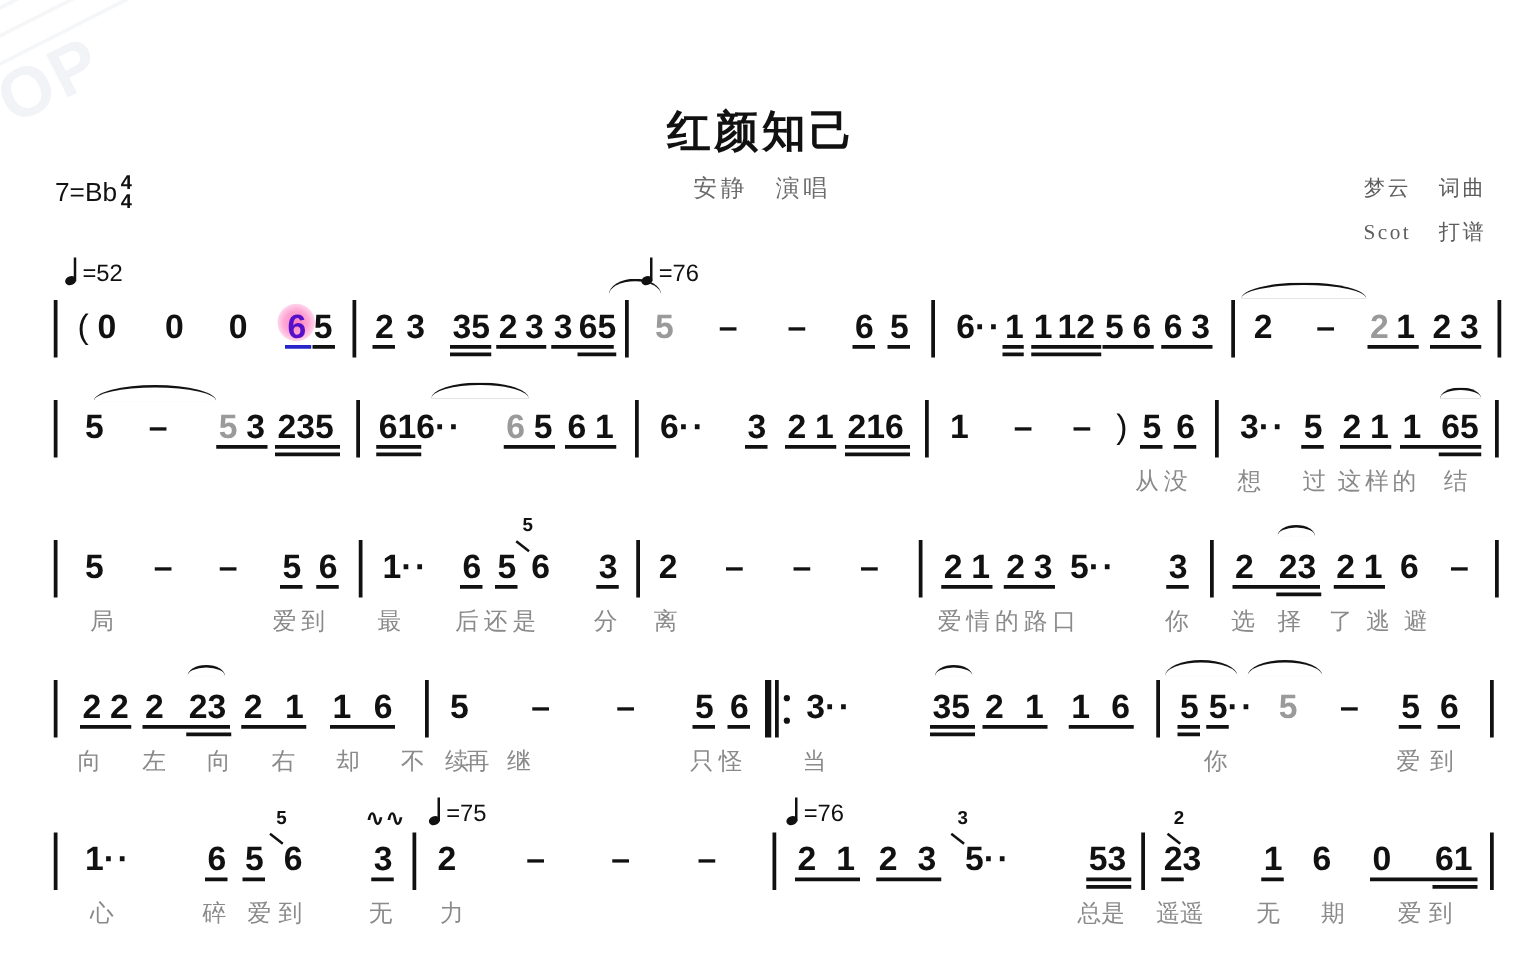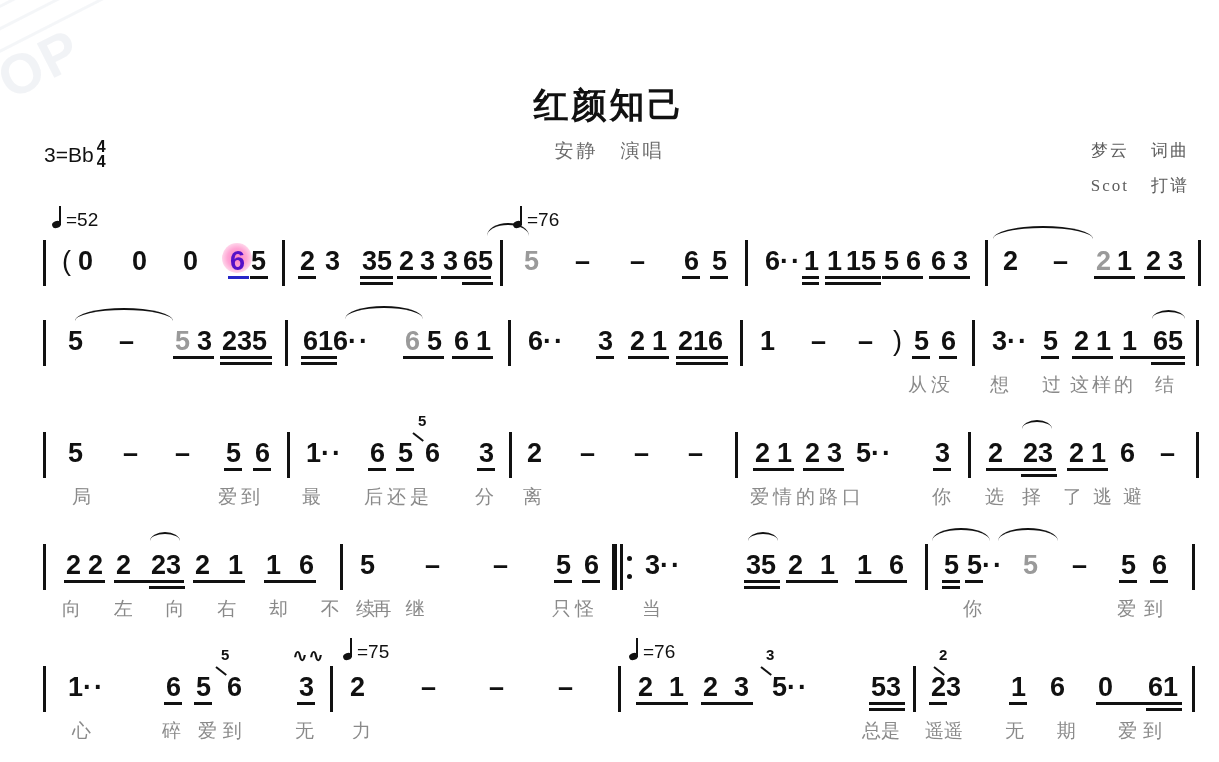--- a/index.html
+++ b/index.html
@@ -192,21 +192,21 @@
 <div id="composer-line">安静　演唱</div>
 
 <div id="credit-1" class="credit">
   <span>梦云</span><span class="c-role">词曲</span>
 </div>
 <div id="credit-2" class="credit">
   <span>Scot</span><span class="c-role">打谱</span>
 </div>
 
 <div id="keysig">
-  <span>3=Bb</span>
+  <span>7=Bb</span>
   <span class="frac">
     <span class="num">4</span>
     <span class="den">4</span>
   </span>
 </div>
 
 <div class="stave" id="stave-1">
 
   <div class="tempo" style="left:52px; top:-10px;">
     <span class="qnote">
@@ -266,21 +266,21 @@
   <div class="note" style="left:712px; top:30px;">5</div>
   <div class="beam" style="left:710px; top:58px; width:18px;"></div>
 
   <div class="barline" style="left:745px; top:22px;"></div>
 
   <div class="note dot-after" style="left:765px; top:30px;">6·</div>
   <div class="note" style="left:804px; top:30px;">1</div>
   <div class="beam" style="left:802px; top:58px; width:17px;"></div>
   <div class="beam" style="left:802px; top:64px; width:17px;"></div>
   <div class="note" style="left:827px; top:30px;">1</div>
-  <div class="note" style="left:846px; top:30px;">15</div>
+  <div class="note" style="left:846px; top:30px;">12</div>
   <div class="beam" style="left:825px; top:58px; width:56px;"></div>
   <div class="beam" style="left:825px; top:64px; width:56px;"></div>
 
   <div class="note" style="left:884px; top:30px;">5</div>
   <div class="note" style="left:906px; top:30px;">6</div>
   <div class="beam" style="left:882px; top:58px; width:41px;"></div>
   <div class="note" style="left:931px; top:30px;">6</div>
   <div class="note" style="left:953px; top:30px;">3</div>
   <div class="beam" style="left:929px; top:58px; width:41px;"></div>
 

